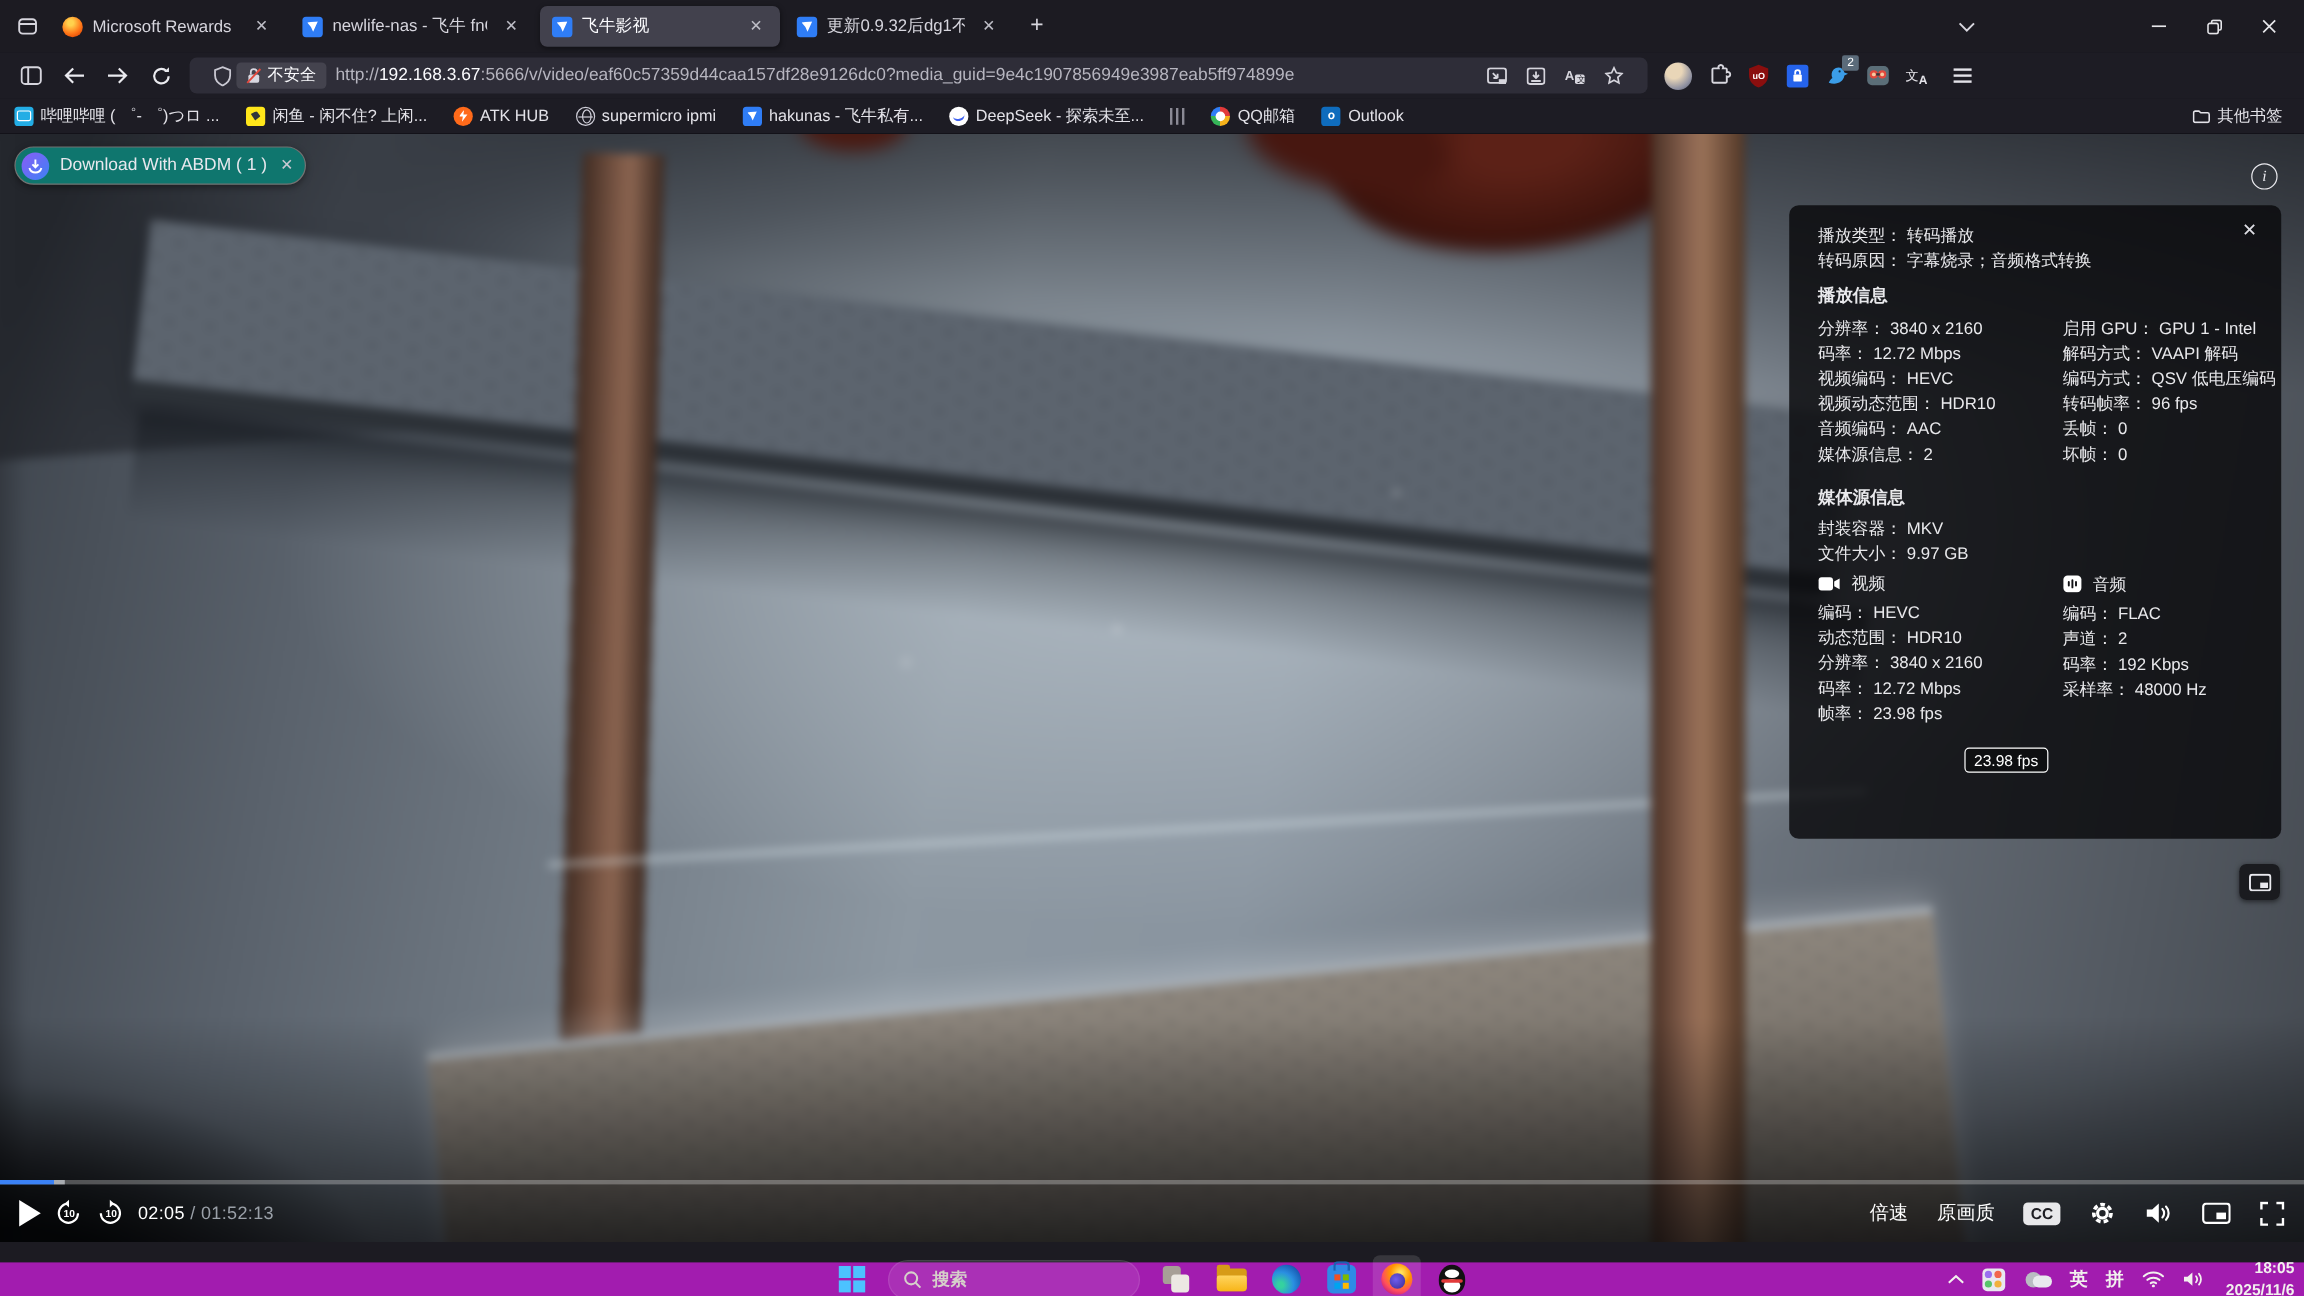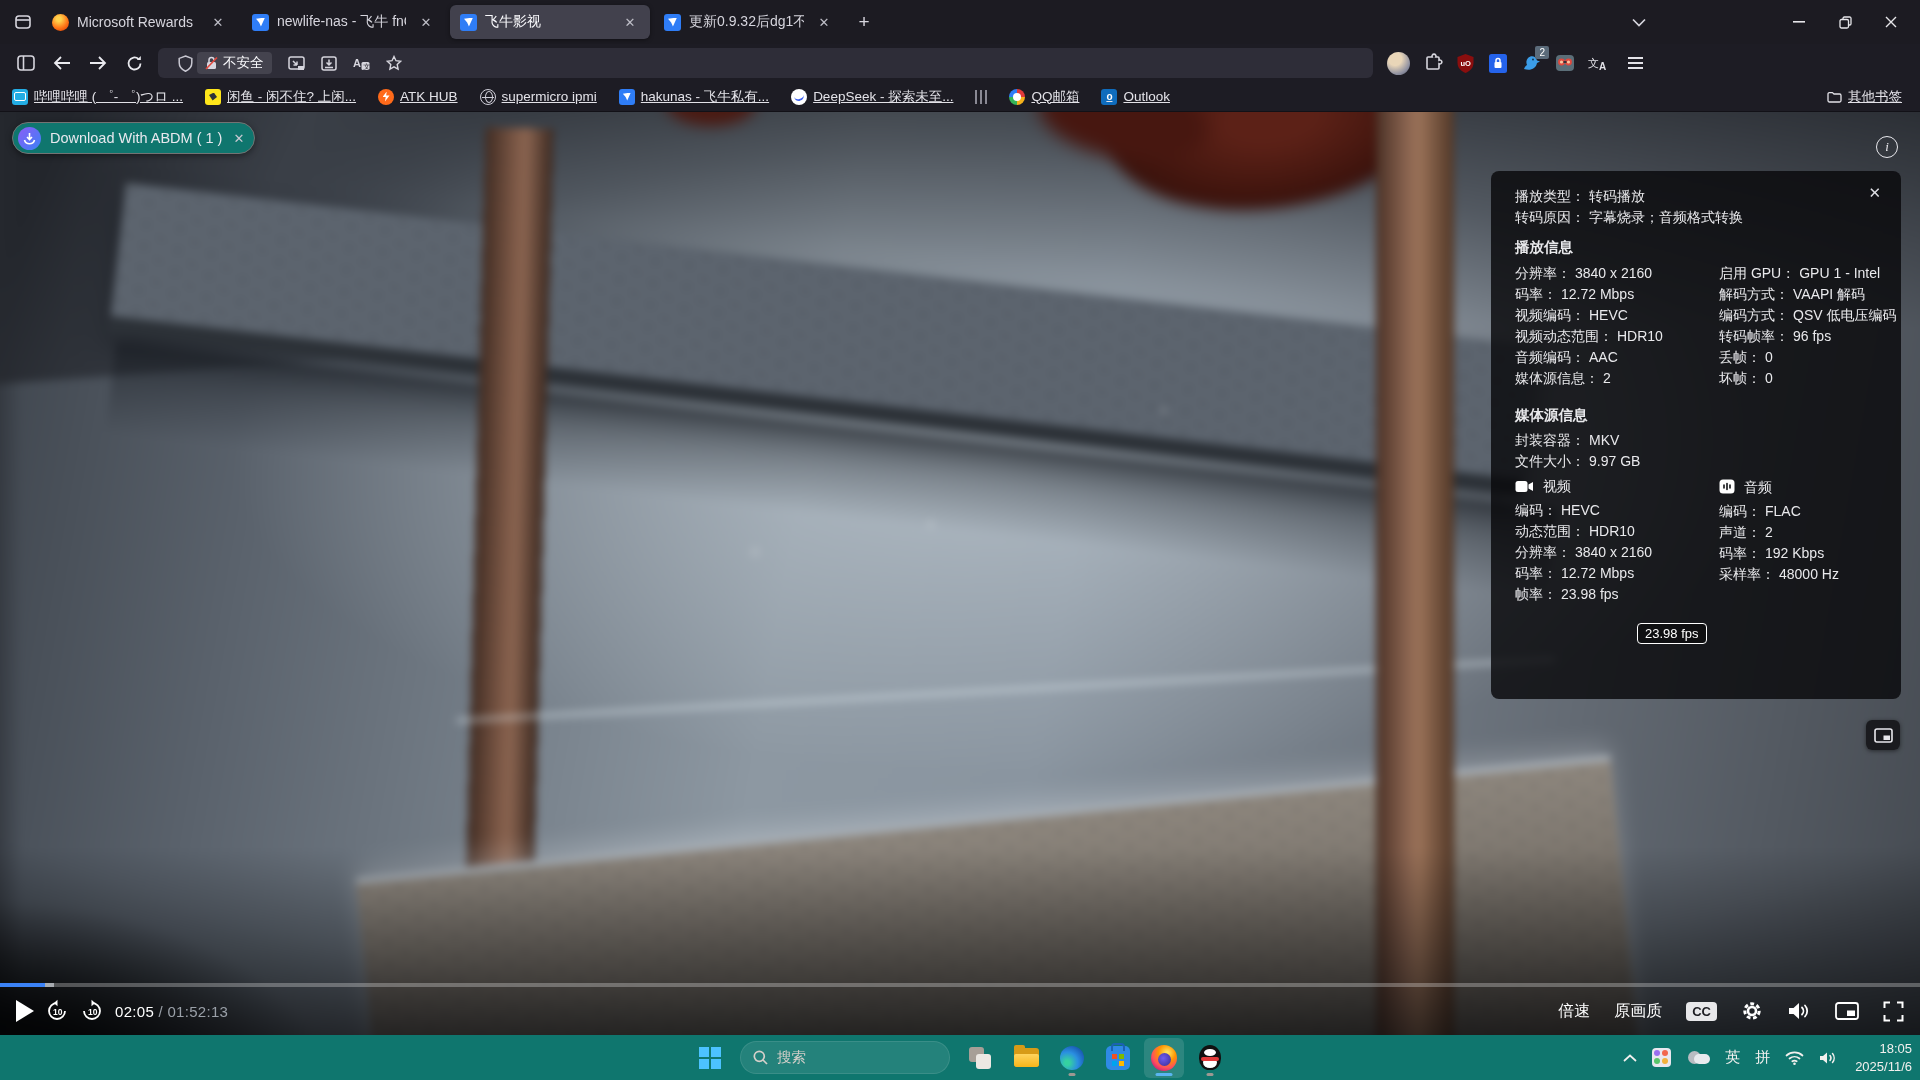--- a/index.html
+++ b/index.html
@@ -43,21 +43,21 @@
   .avatar { width:23px; height:23px; border-radius:50%; background:radial-gradient(circle at 35% 30%,#e9d6b8 30%,#8d8fa0 70%,#4a4c58); }
   .ext-badge-wrap { position:relative; display:flex; }
   .ext-badge { position:absolute; top:-7px; right:-7px; background:#5b6b7a; color:#fff; font-size:10px;
     padding:0 4px; border-radius:2px; line-height:13px; }
   .menu-btn { display:flex; flex-direction:column; gap:3px; padding:4px; margin-left:2px; }
   .menu-btn i { width:15px; height:1.8px; background:#e3e2e8; display:block; }
 
   
   .bookmarks { position:absolute; top:82px; left:0; right:0; height:30px; background:#1d1c24;
     display:flex; align-items:center; padding:0 12px; border-bottom:1px solid #121117; }
-  .bm { display:flex; align-items:center; margin-right:22px; color:#e3e2e8; font-size:13.5px; white-space:nowrap;text-decoration:underline; }
+  .bm { display:flex; align-items:center; margin-right:22px; color:#e3e2e8; font-size:13.5px; white-space:nowrap; }
   .bm .bico { width:16px; height:16px; margin-right:6px; border-radius:3px; display:flex; align-items:center; justify-content:center; flex:0 0 auto; }
   .bm-divider { display:flex; gap:3px; margin-right:22px; }
   .bm-divider i { width:2px; height:14px; background:#8a8994; display:block; }
   .bm-spacer { flex:1; }
   .bico.bili { background:#23ade5; position:relative; }
   .bico.bili::after { content:""; width:10px; height:7px; border:1.4px solid #fff; border-radius:2px; }
   .bico.xianyu { background:#ffe61a; position:relative; }
   .bico.xianyu::after { content:""; width:8px; height:8px; background:#30343b; clip-path:polygon(0 30%,60% 0,100% 55%,45% 100%); }
   .bico.atk { background:#ff6a1a; border-radius:50%; }
   .bico.atk::after { content:""; width:7px; height:10px; background:#fff; clip-path:polygon(60% 0,0 55%,45% 55%,35% 100%,100% 40%,52% 40%); }
@@ -153,22 +153,22 @@
   .ctl-left { display:flex; align-items:center; gap:11px; }
   .play-btn { width:0; height:0; border-left:18px solid #fff; border-top:11px solid transparent; border-bottom:11px solid transparent; }
   .time { font-size:15px; color:#fff; letter-spacing:.3px; }
   .time .total { color:#9aa0a8; }
   .ctl-spacer { flex:1; }
   .ctl-right { display:flex; align-items:center; gap:24px; }
   .ctl-text { color:#fff; font-size:16px; }
   .cc { background:#e8e8ea; color:#1d1d22; border-radius:4px; padding:2px 6px; font-weight:bold; font-size:13px; }
 
   
-  .taskbar { position:absolute; left:0; right:0; bottom:0; height:45px; background:#0f766e;
-    display:flex; align-items:center; }
+  .taskbar { position:absolute; left:0; right:0; bottom:0; height:28px; background:#a21caf;
+    display:flex; align-items:center;font-weight:bold; }
   .tb-center { position:absolute; left:50%; transform:translateX(-50%); display:flex; align-items:center; gap:6px; height:45px; }
   .tb-tile { width:40px; height:40px; border-radius:6px; display:flex; align-items:center; justify-content:center; position:relative; }
   .tb-tile.active { background:rgba(255,255,255,.12); }
   .run-dash { position:absolute; bottom:2px; left:50%; transform:translateX(-50%); width:7px; height:3px; border-radius:2px; background:#9d9892; }
   .run-dash.fx { width:17px; background:#5ab5f2; }
   .start-grid { width:22px; height:22px; display:grid; grid-template-columns:10px 10px; grid-template-rows:10px 10px; gap:2px; }
   .start-grid i { background:#4cc2ff; display:block; }
   .tb-search { width:210px; height:33px; border-radius:17px; background:rgba(255,255,255,.09);
     border:1px solid rgba(255,255,255,.10); display:flex; align-items:center; padding:0 12px; margin:0 4px; }
   .tb-search span { color:#d6d0ca; font-size:14.5px; margin-left:9px; }
@@ -301,20 +301,21 @@
           </svg>
       </span>
       <span class="sec-chip">
         <svg width="13" height="14" viewBox="0 0 13 14">
             <rect x="2" y="6" width="9" height="7" rx="1.5" fill="#d8d7e0"></rect>
             <path d="M4 6V4.2A2.5 2.5 0 0 1 9 4" fill="none" stroke="#d8d7e0" stroke-width="1.5"></path>
             <path d="M1 13L12 1.5" stroke="#e2483d" stroke-width="1.6"></path>
           </svg>
         <span>不安全</span>
       </span>
+      <span class="url-text"><span>http://</span><span class="host">192.168.3.67</span><span>:5666/v/video/eaf60c57359d44caa157df28e9126dc0?media_guid=9e4c1907856949e3987eab5ff974899e</span></span>
       <span class="url-actions">
         <svg width="17" height="15" viewBox="0 0 17 15">
             <rect x="1" y="1" width="15" height="12" rx="2" fill="none" stroke="#d6d5dd" stroke-width="1.5"></rect>
             <path d="M5 5l4 4M9 9V5.5M9 9H5.5" stroke="#d6d5dd" stroke-width="1.5"></path>
             <rect x="10" y="10" width="6" height="4" fill="#d6d5dd"></rect>
           </svg>
         <svg width="16" height="15" viewBox="0 0 16 15">
             <rect x="1" y="1" width="14" height="13" rx="2" fill="none" stroke="#d6d5dd" stroke-width="1.5"></rect>
             <path d="M8 3.5v5M5.5 6.5L8 9l2.5-2.5M4 11.5h8" stroke="#d6d5dd" stroke-width="1.5" fill="none"></path>
           </svg>

